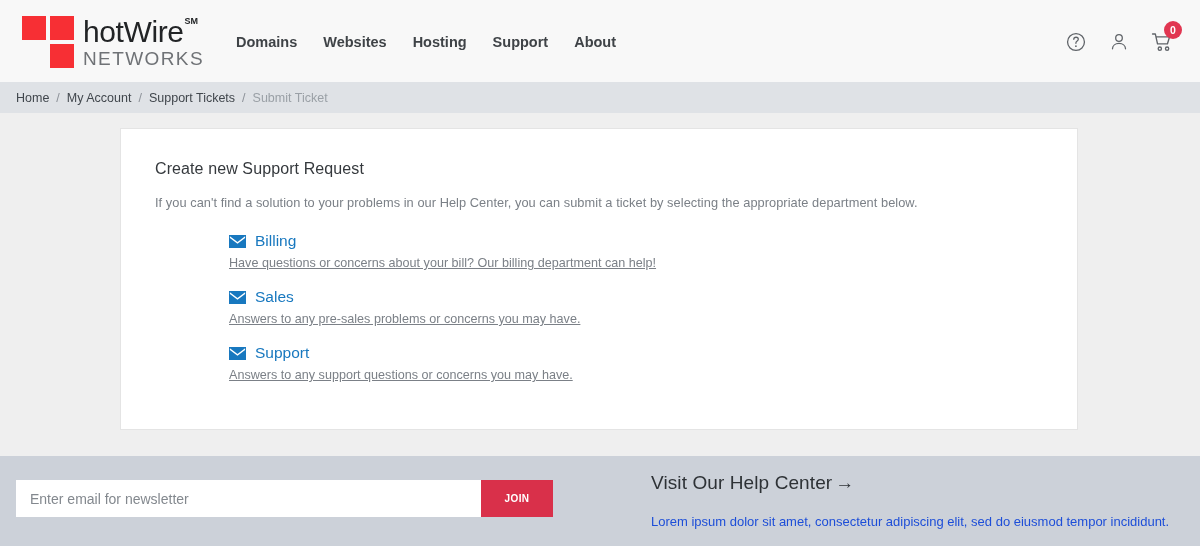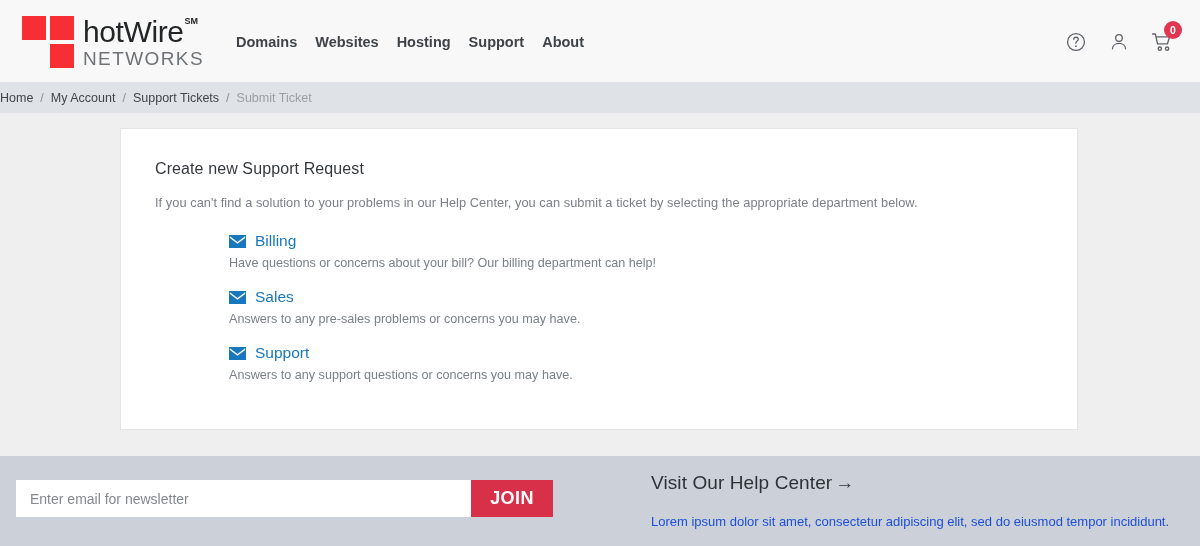--- a/index.html
+++ b/index.html
@@ -87,21 +87,21 @@
     font-size: 19px;
     color: #6f7276;
     letter-spacing: 1.4px;
     margin-top: 2px;
     font-weight: 400;
   }
 
   .mainnav {
     display: flex;
     align-items: center;
-    gap: 18px;
+    gap: 26px;
     margin-left: 14px;
     margin-top: 2px;
   }
   .mainnav a {
     font-size: 14.5px;
     font-weight: 700;
     color: #3f4347;
     text-decoration: none;
     cursor: pointer;
     white-space: nowrap;
@@ -144,21 +144,21 @@
     line-height: 1;
     padding: 0 2px;
   }
 
   
   .crumbbar {
     height: 31px;
     background: #dfe2e6;
     display: flex;
     align-items: center;
-    padding: 0 0;
+    padding: 0 16px;
     flex: 0 0 auto;
   }
   .crumbs { display: flex; align-items: center; font-size: 12.5px; }
   .crumbs a {
     color: #40464c;
     text-decoration: none;
     cursor: pointer;
   }
   .crumbs .sep {
     color: #8d9299;
@@ -222,20 +222,21 @@
   }
   .dept-name {
     font-size: 15.5px;
     color: #1878bf;
     font-weight: 400;
   }
   .dept-desc {
     margin-top: 6px;
     font-size: 12.6px;
     color: #7b8087;
+    text-decoration: underline;
   }
 
   
   .footer {
     height: 90px;
     background: #ccd1d9;
     flex: 0 0 auto;
     display: flex;
     align-items: flex-start;
     padding: 24px 20px 12px 16px;
@@ -252,26 +253,26 @@
     border: none;
     outline: none;
     background: #ffffff;
     font-family: "Liberation Sans", sans-serif;
     font-size: 14px;
     color: #3c4043;
     padding: 0 14px;
   }
   .newsletter input::placeholder { color: #83888e; }
   .join-btn {
-    width: 82px;
+    width: 72px;
     background: #d9304a;
     color: #ffffff;
     border: none;
     font-family: "Liberation Sans", sans-serif;
-    font-size: 18px;
+    font-size: 10px;
     font-weight: 700;
     letter-spacing: 0.4px;
     cursor: pointer;
   }
 
   .help-block {
     margin-left: 98px;
     margin-top: -8px;
   }
   .help-title {

